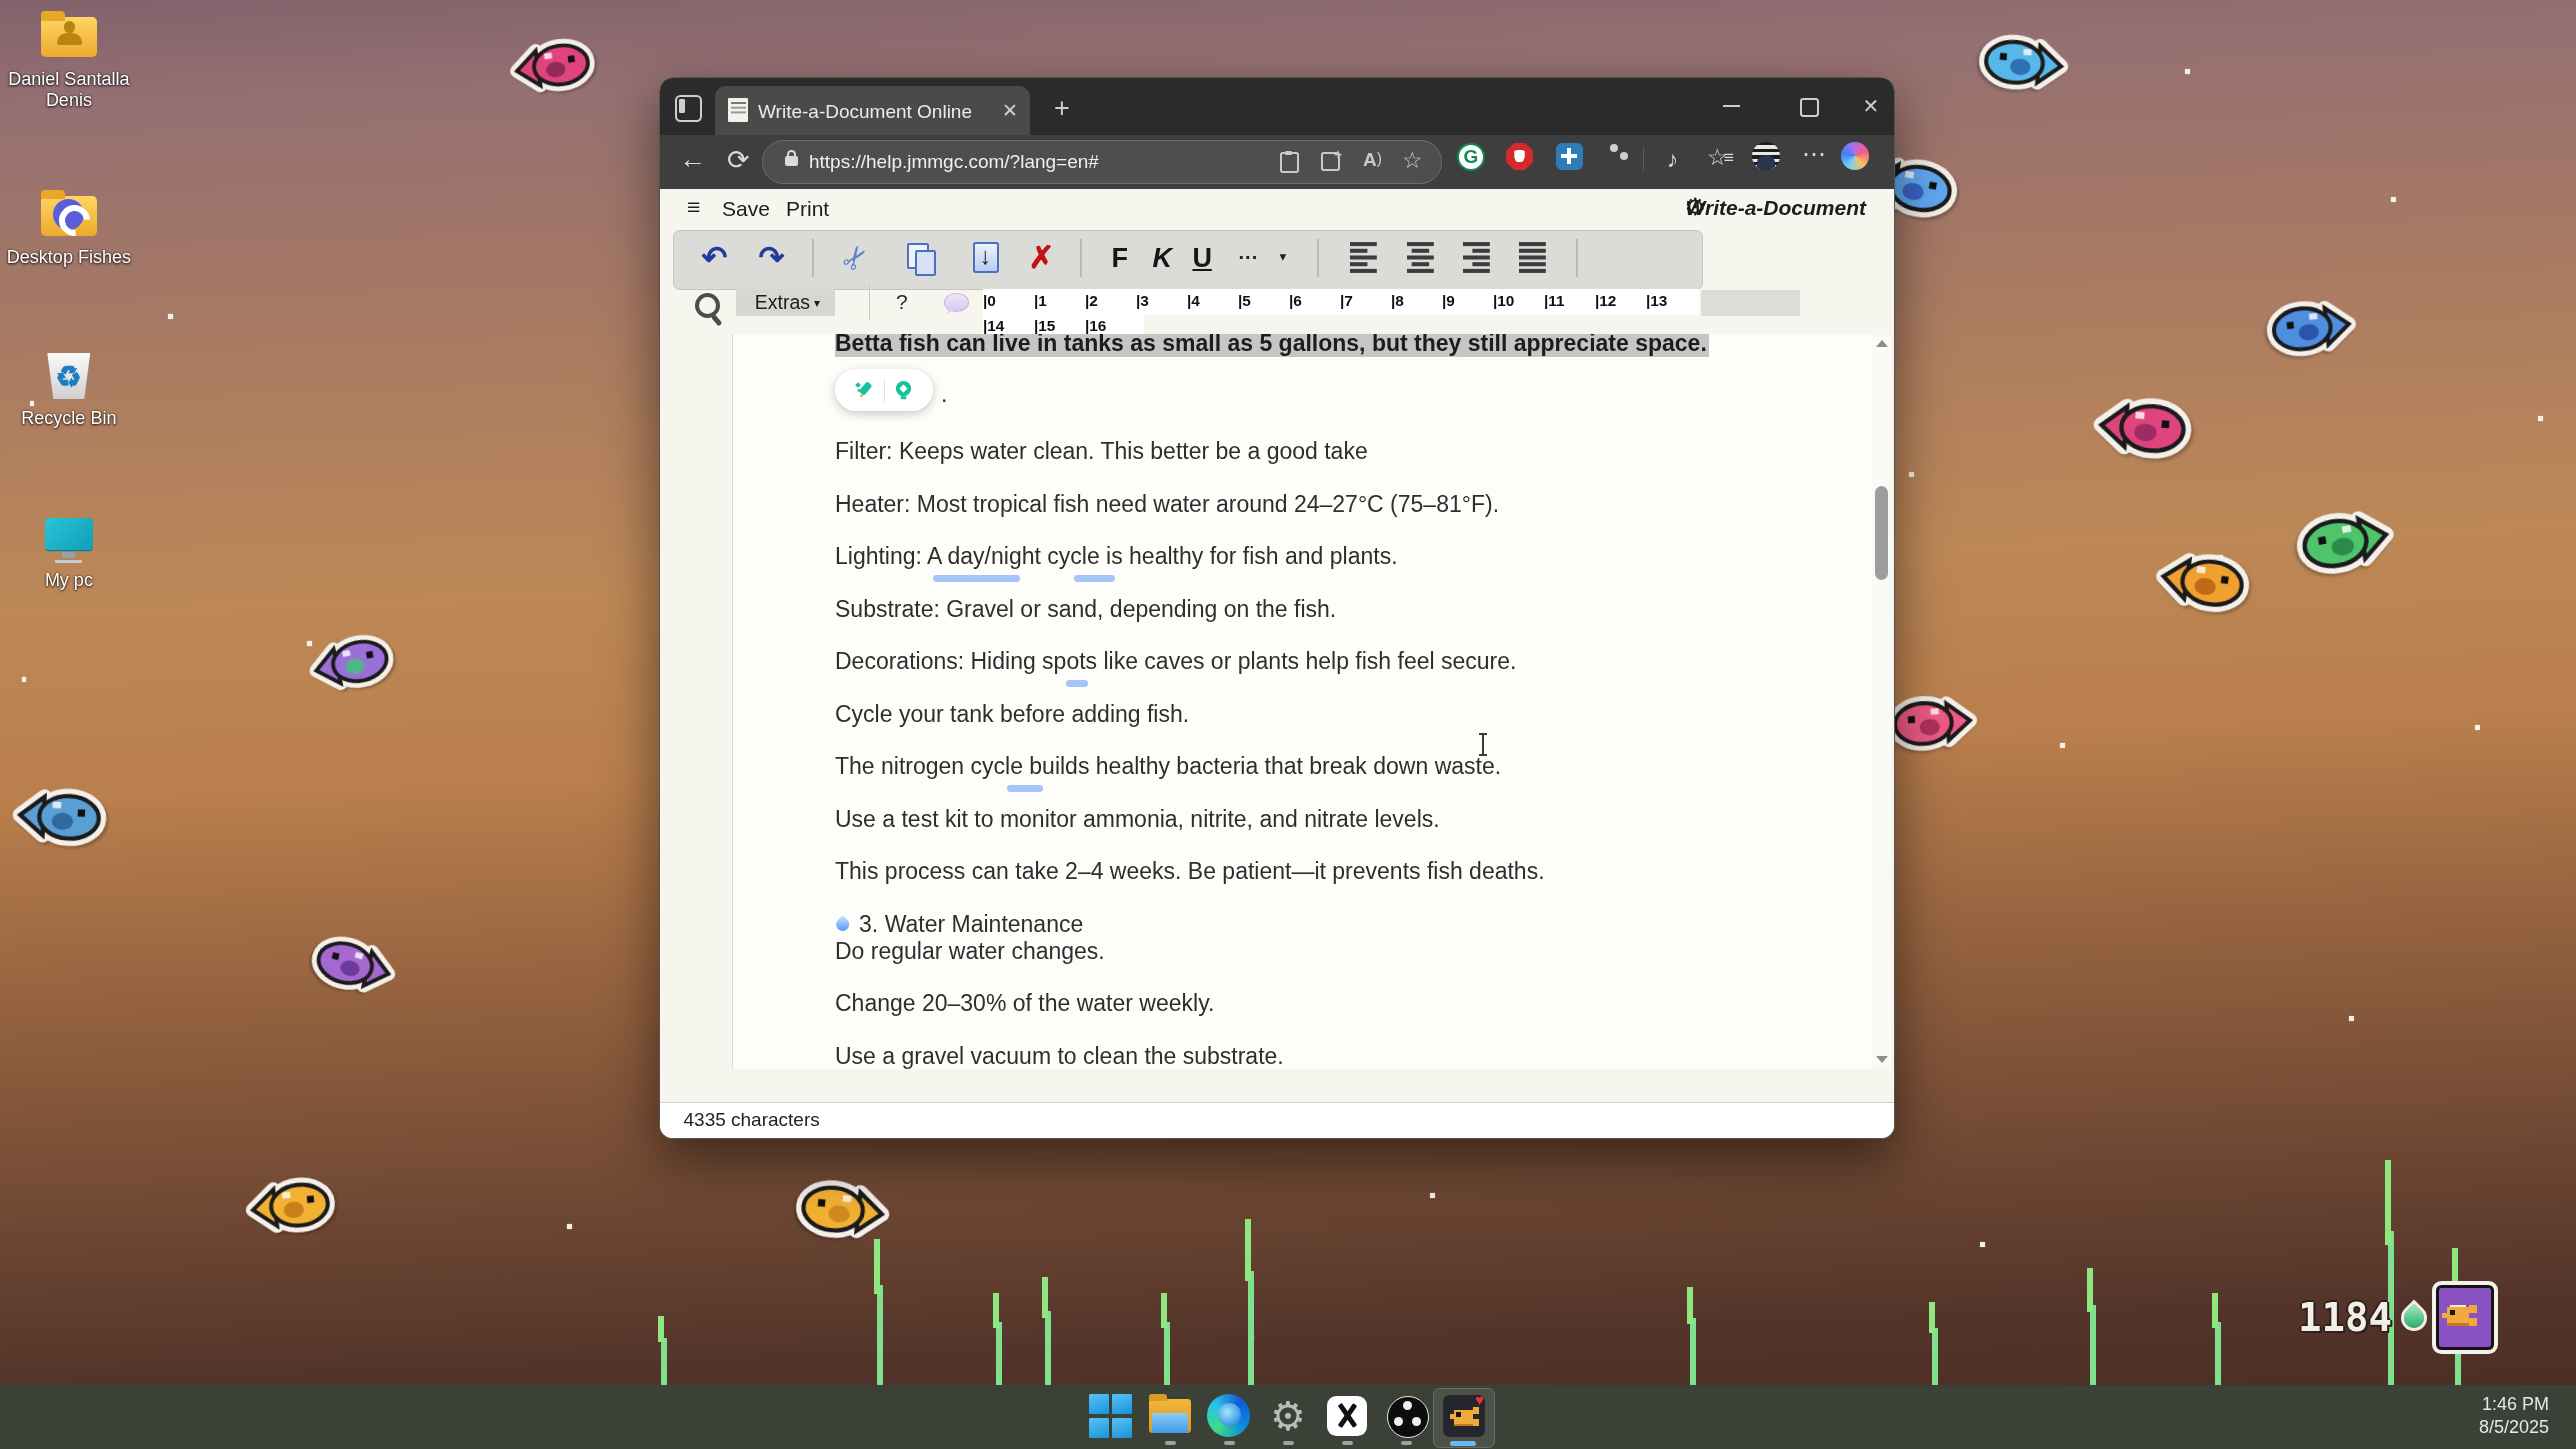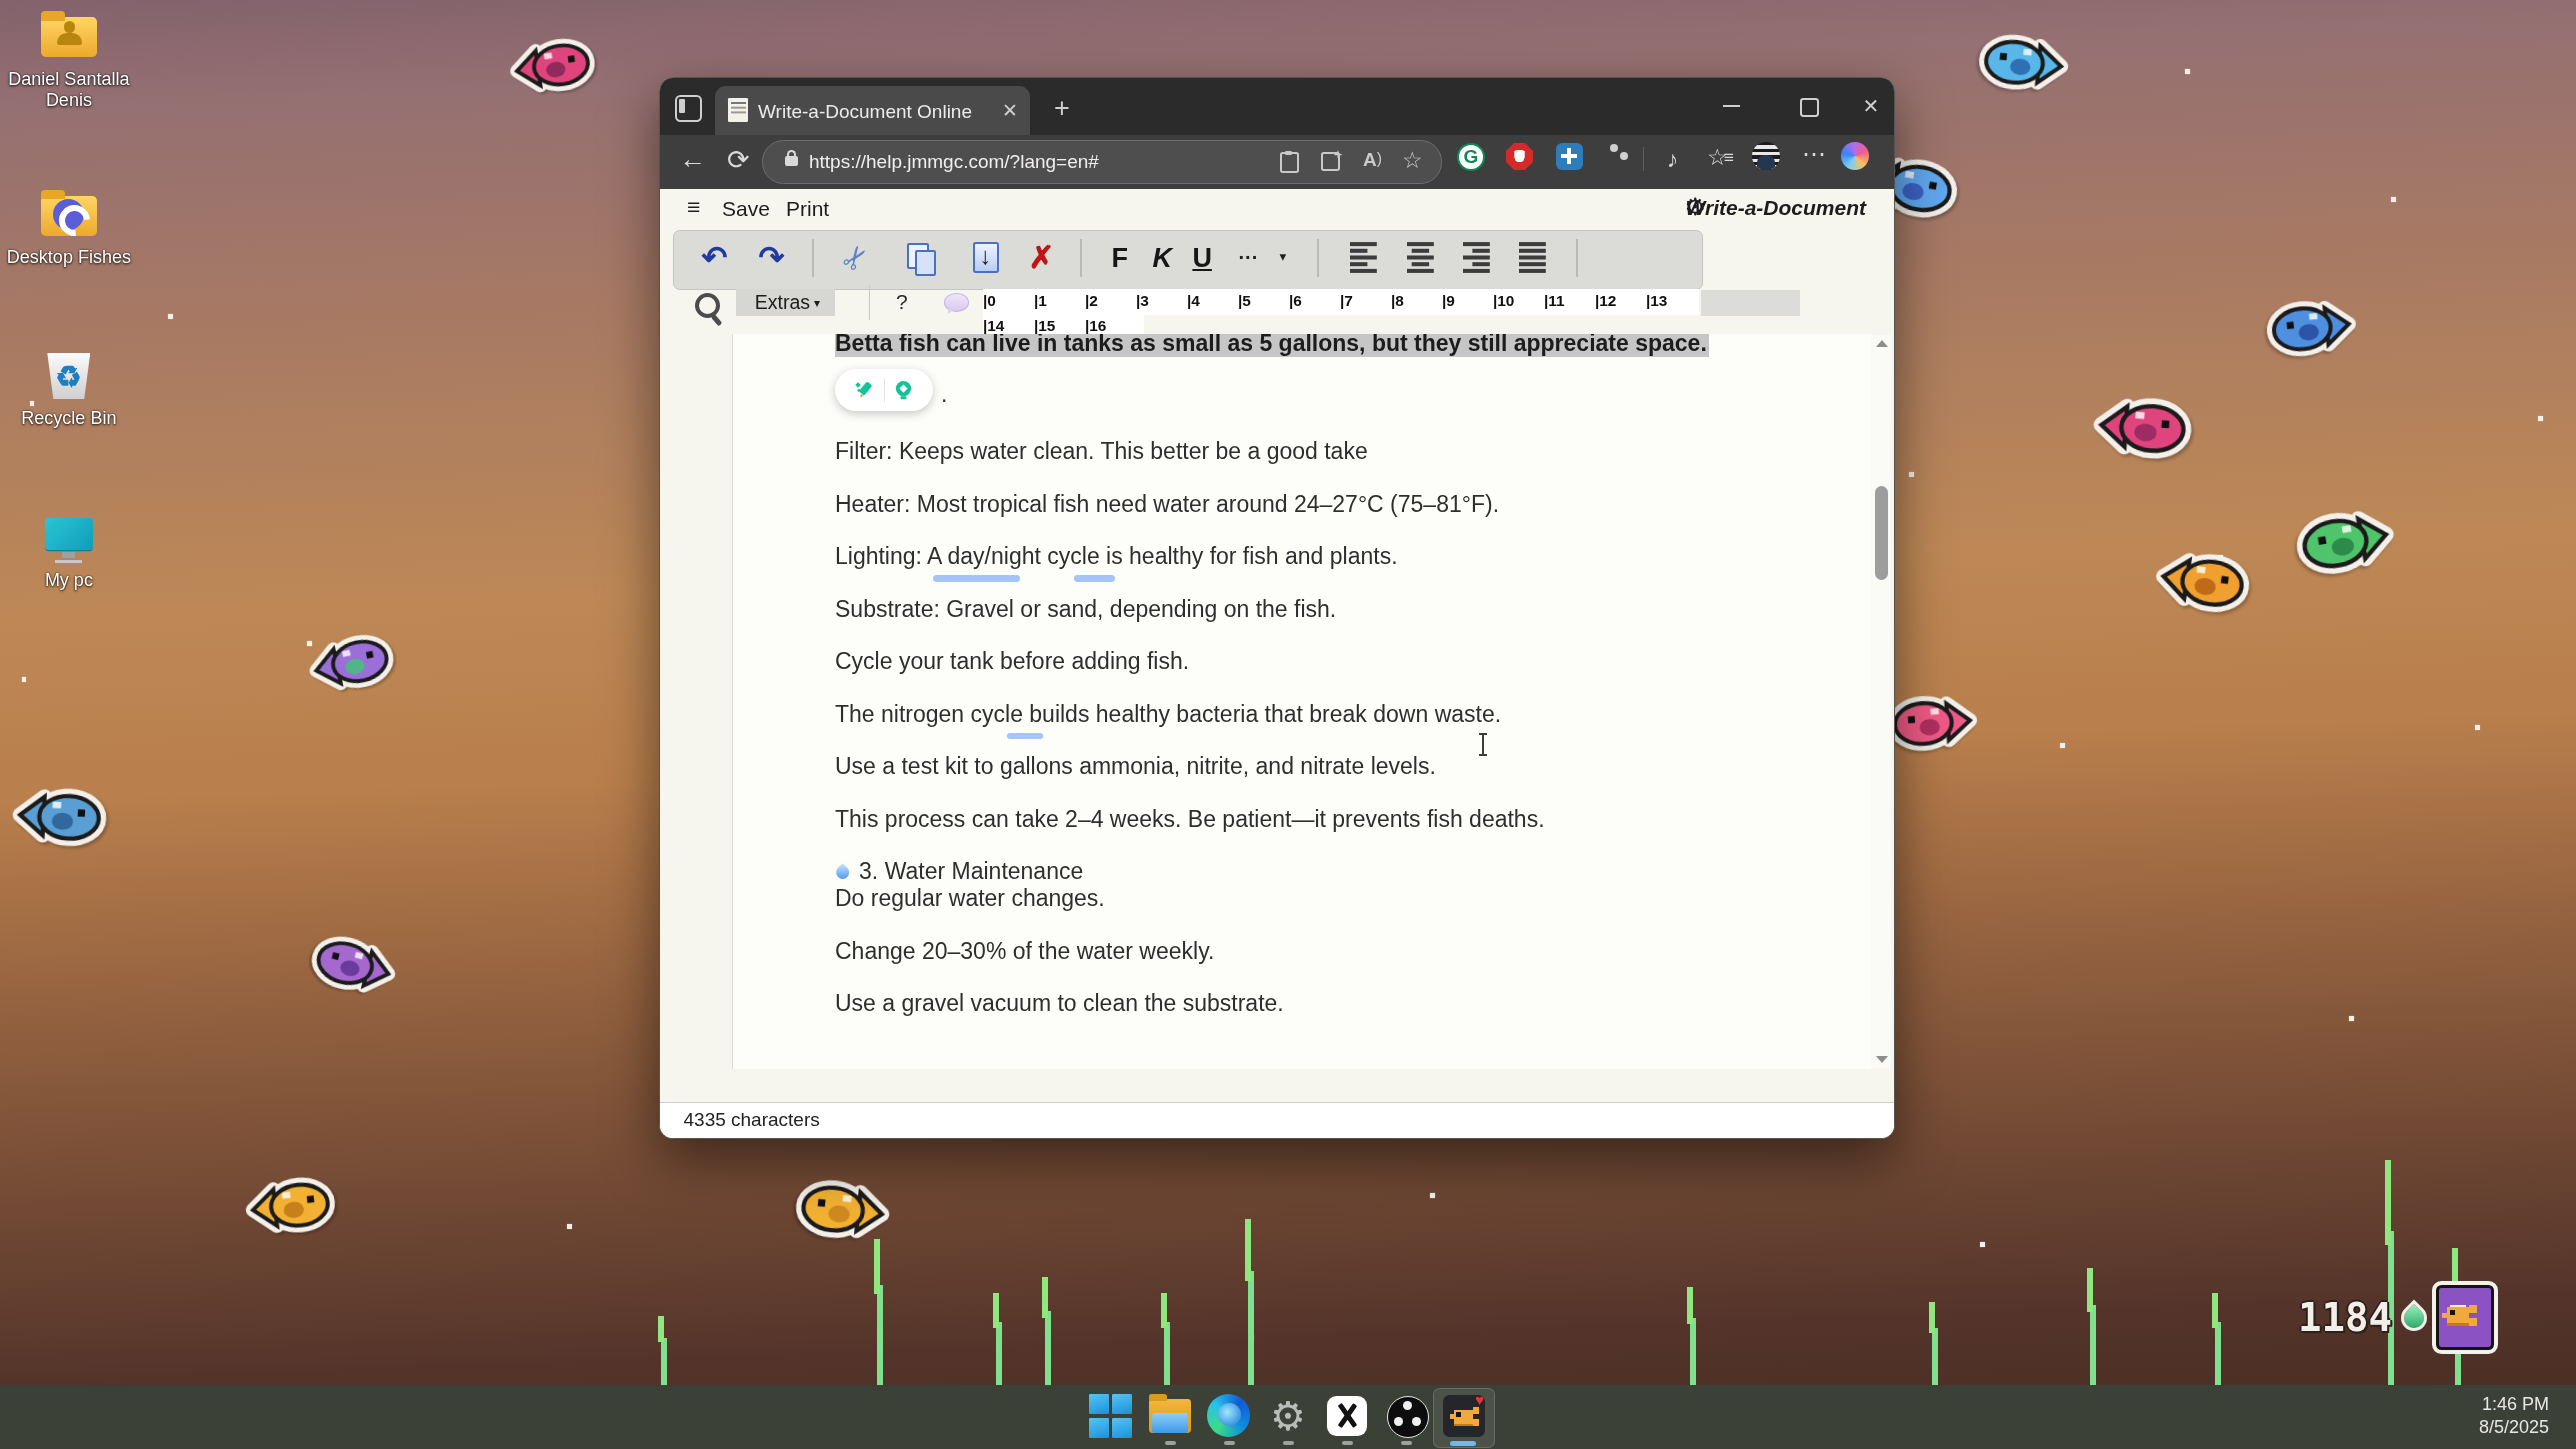--- a/index.html
+++ b/index.html
@@ -571,23 +571,24 @@
                 <rect x="9" y="18" width="6" height="3" rx="1" fill="#15c39a"></rect>
                 <rect x="9" y="7" width="6" height="6" fill="#fff" transform="rotate(45 12 10)"></rect>
               </svg>
             </span>
             <span class="dotafter">.</span>
           </div>
           <div class="docline" style="margin-bottom: 25.5px;"><span>Filter: Keeps water clean. This better be a good take</span></div>
           <div class="docline" style="margin-bottom: 25.5px;"><span>Heater: Most tropical fish need water around 24–27°C (75–81°F).</span></div>
           <div class="docline" style="margin-bottom: 25.5px;"><span>Lighting: A day/night cycle is healthy for fish and plants.</span><span class="mark" style="left: 98px; width: 87px;"></span><span class="mark" style="left: 239px; width: 41px;"></span></div>
           <div class="docline" style="margin-bottom: 25.5px;"><span>Substrate: Gravel or sand, depending on the fish.</span></div>
+          <div class="docline" style="margin-bottom: 25.5px;"><span>Decorations: Hiding spots like caves or plants help fish feel secure.</span><span class="mark" style="left: 231px; width: 21.5px;"></span></div>
           <div class="docline" style="margin-bottom: 25.5px;"><span>Cycle your tank before adding fish.</span></div>
           <div class="docline" style="margin-bottom: 25.5px;"><span>The nitrogen cycle builds healthy bacteria that break down waste.</span><span class="mark" style="left: 172px; width: 36px;"></span></div>
-          <div class="docline" style="margin-bottom: 25.5px;"><span>Use a test kit to gallons ammonia, nitrite, and nitrate levels.</span></div>
+          <div class="docline" style="margin-bottom: 25.5px;"><span>Use a test kit to monitor ammonia, nitrite, and nitrate levels.</span></div>
           <div class="docline" style="margin-bottom: 25.5px;"><span>This process can take 2–4 weeks. Be patient—it prevents fish deaths.</span></div>
           <div class="docline" style="margin-bottom: 0px;"><span class="droplet"></span><span>3. Water Maintenance</span></div>
           <div class="docline" style="margin-bottom: 25.5px;"><span>Do regular water changes.</span></div>
           <div class="docline" style="margin-bottom: 25.5px;"><span>Change 20–30% of the water weekly.</span></div>
           <div class="docline" style="margin-bottom: 11px;"><span>Use a gravel vacuum to clean the substrate.</span></div>
         </div>
     </div>
     <div class="escroll">
       <span class="up"></span>
       <span class="thumb"></span>

